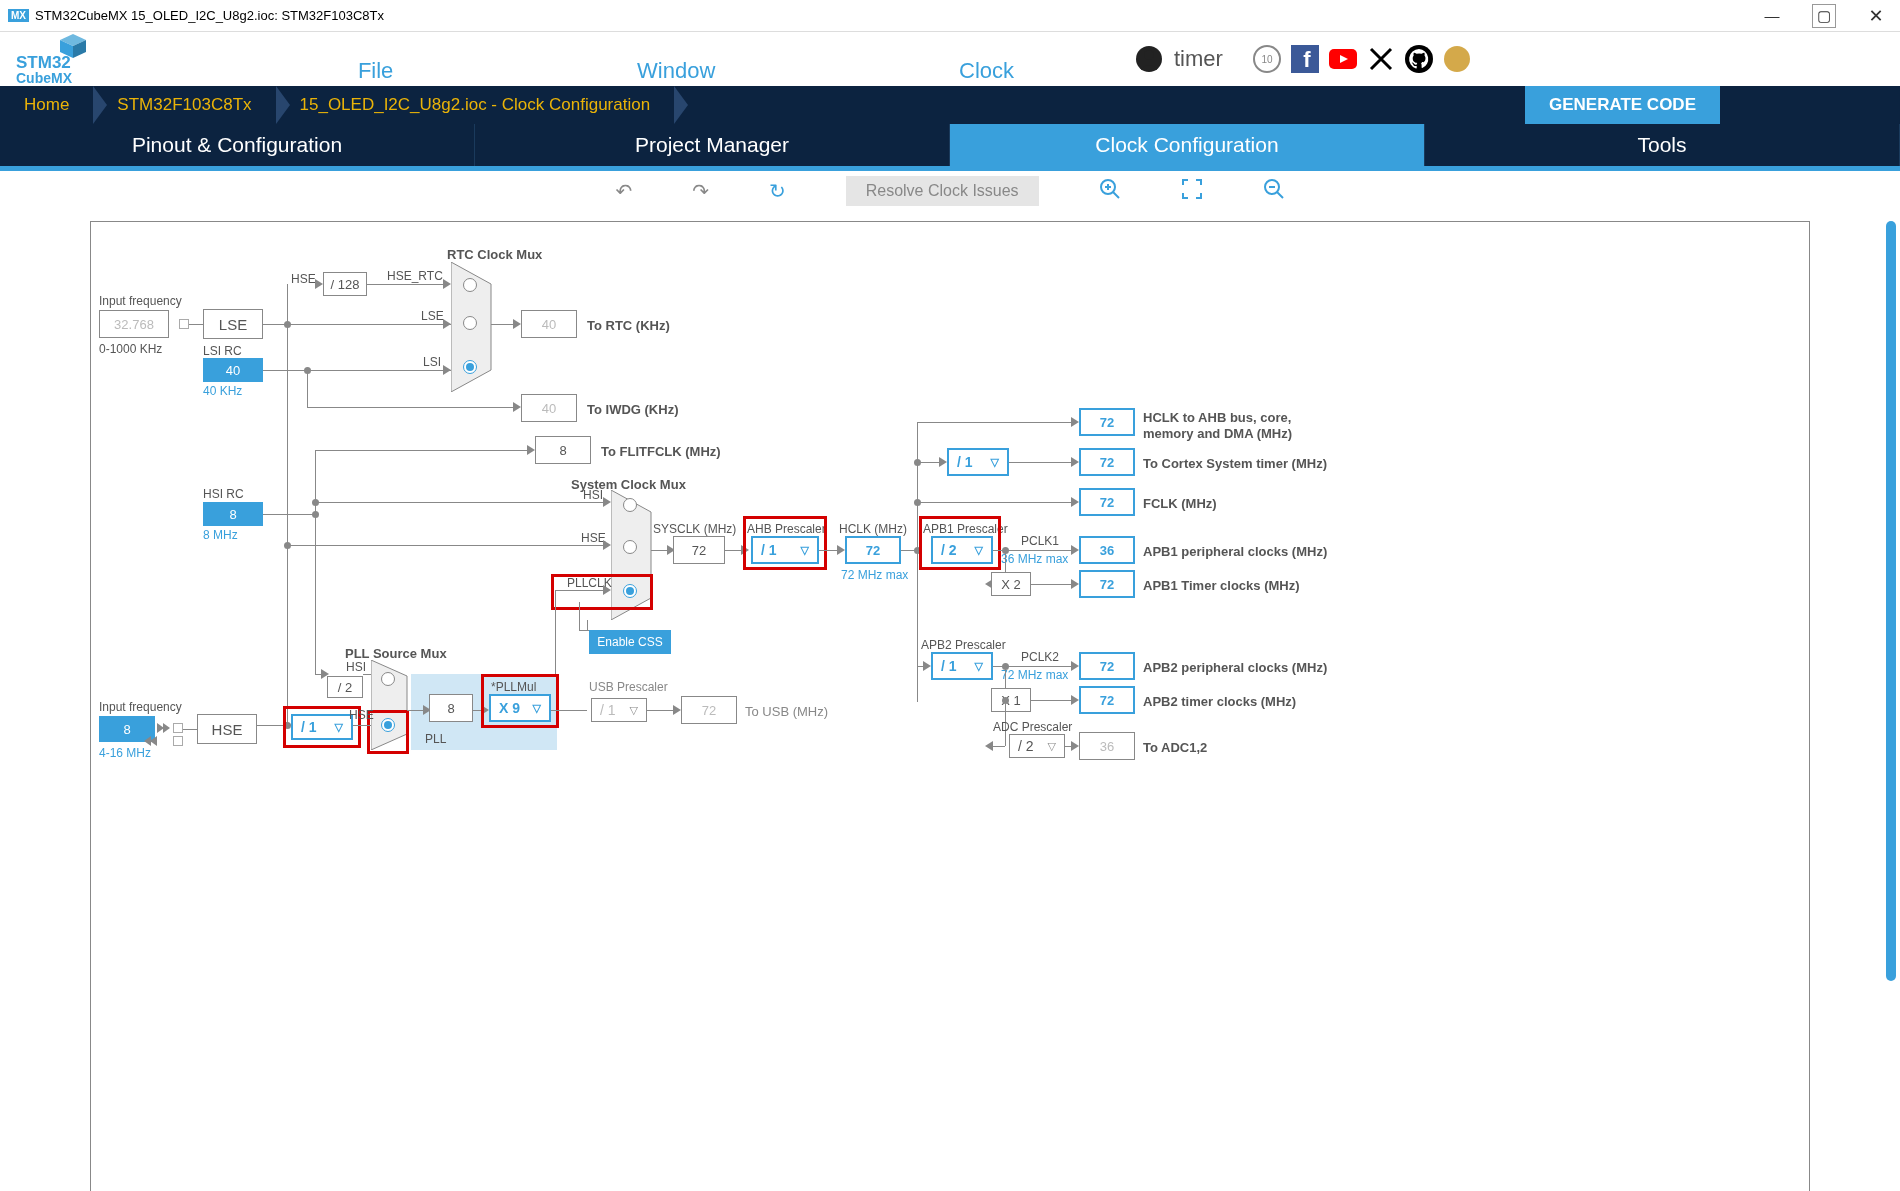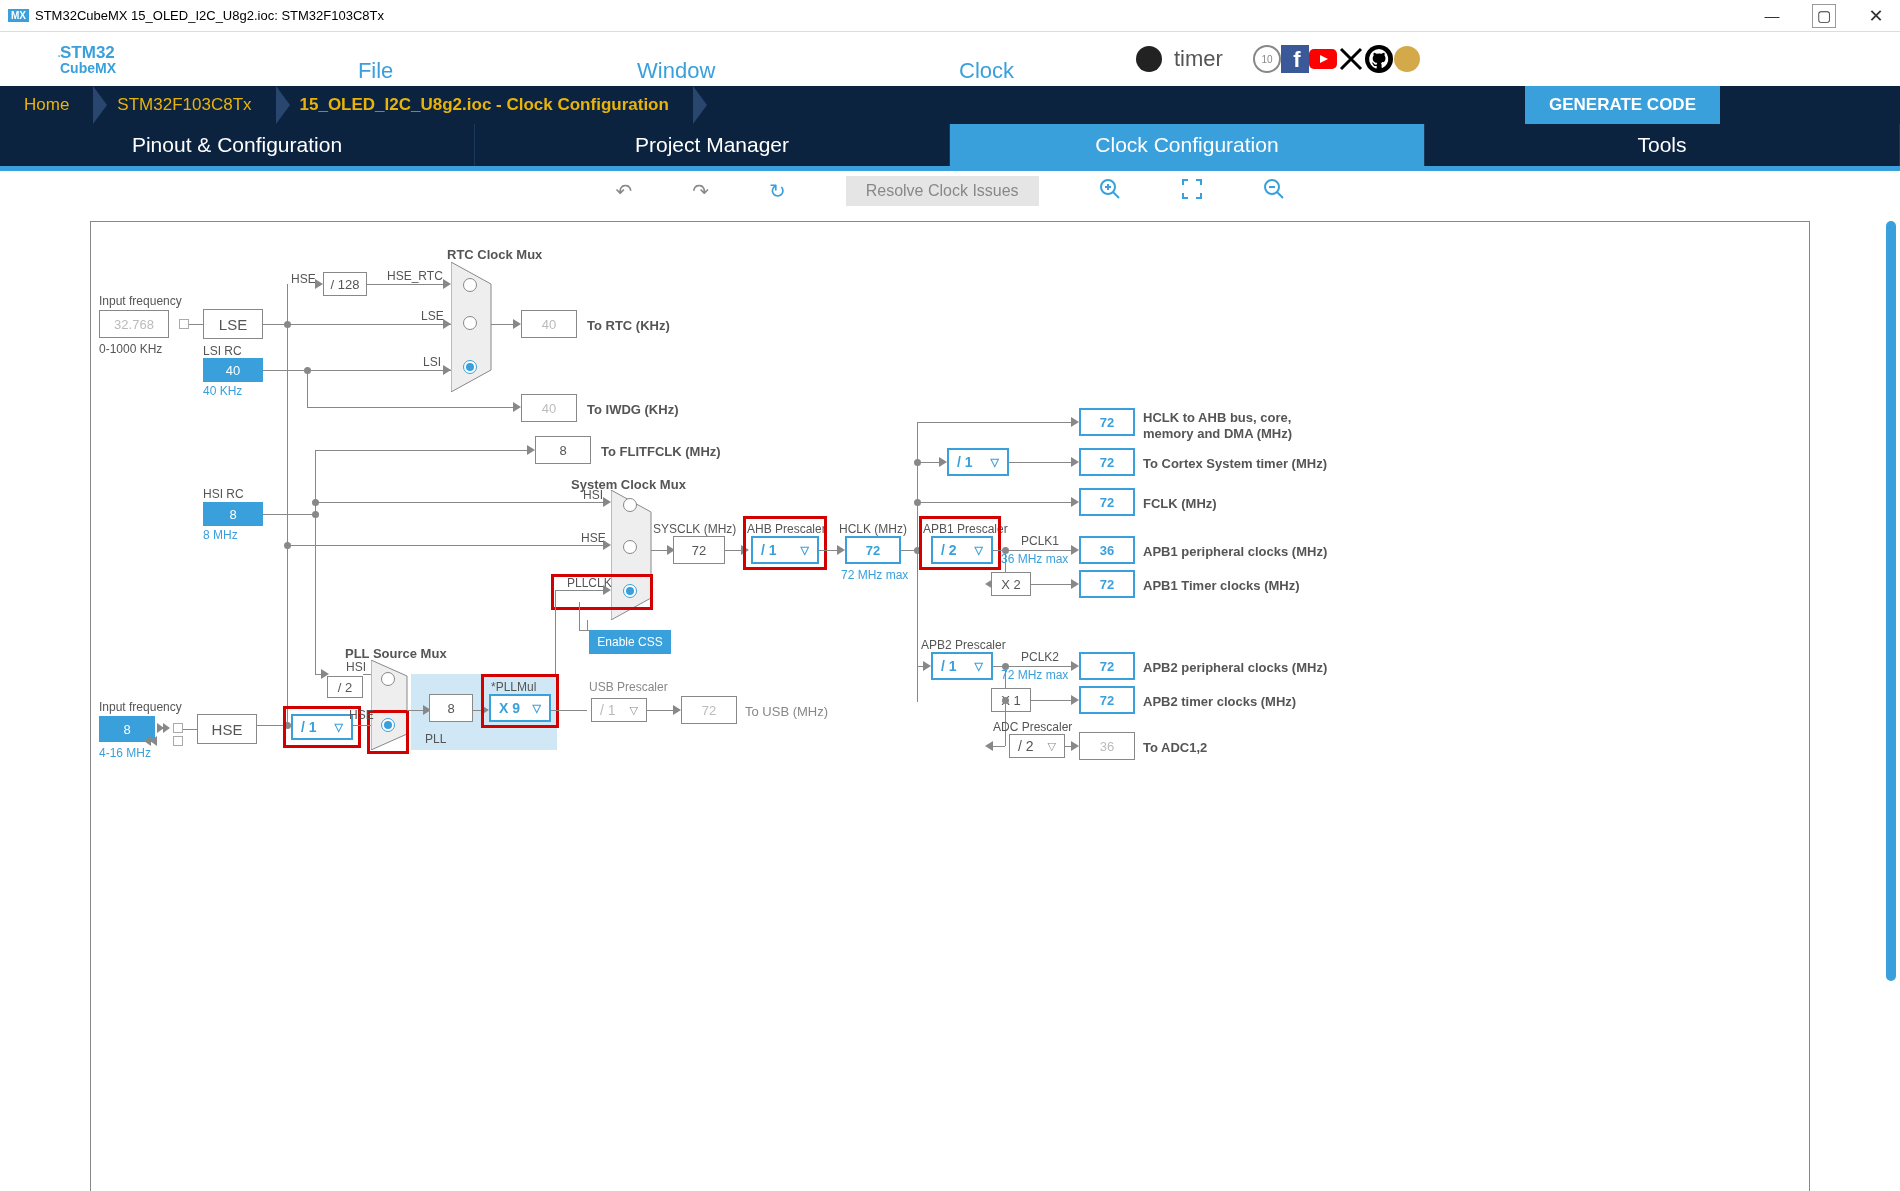--- a/index.html
+++ b/index.html
@@ -9,37 +9,37 @@
 .titlebar { height: 32px; background: #fff; display: flex; align-items: center; padding-left: 8px; border-bottom: 1px solid #ddd; }
 .titlebar .mx-badge { background: #39a0dc; color: #fff; font-size: 10px; font-weight: bold; padding: 1px 3px; margin-right: 6px; }
 .titlebar .title-text { font-size: 13px; color: #000; flex: 1; }
 .titlebar .win-btns { display: flex; margin-right: 12px; gap: 28px; }
 .titlebar .win-btn { width: 24px; height: 24px; display: flex; align-items: center; justify-content: center; font-size: 15px; color: #333; border: 1px solid #999; background: #fff; }
 .titlebar .win-btn.min { border: none; }
 .titlebar .win-btn.close { border: none; font-size: 18px; }
 
 
 .toprow { height: 54px; display: flex; align-items: center; padding: 0 16px; background: #fff; }
-.logo-area { width: 100px; display: flex; flex-direction: row; align-items: flex-start; color: #39a0dc; }
+.logo-area { width: 100px; display: flex; flex-direction: column; align-items: flex-start; color: #39a0dc; }
 .logo-area .cube { width: 30px; height: 24px; margin-left: 42px; margin-bottom: -4px; }
 .logo-area .brand { font-size: 17px; font-weight: bold; line-height: 1; }
 .logo-area .brand .sub { display: block; font-size: 14px; }
 .menu-items { flex: 1; display: flex; justify-content: space-around; max-width: 900px; margin-left: 120px; margin-top: 24px; }
 .menu-items .mitem { color: #39a0dc; font-size: 22px; }
 .myst { display: flex; align-items: center; gap: 12px; margin-right: 30px; }
 .myst .avatar { width: 26px; height: 26px; border-radius: 50%; background: #222; }
 .myst .label { font-size: 22px; color: #555; }
-.social-icons { display: flex; gap: 0; align-items: center; }
+.social-icons { display: flex; gap: 10px; align-items: center; }
 .social-icons .sicon { width: 28px; height: 28px; }
 
 
 .breadcrumb { height: 38px; background: #0c2340; display: flex; align-items: center; position: relative; }
 .breadcrumb .crumb { color: #eab308; padding: 0 24px; font-size: 17px; position: relative; height: 100%; display: flex; align-items: center; }
 .breadcrumb .crumb::after { content: ''; position: absolute; right: -14px; top: 0; width: 0; height: 0; border-top: 19px solid transparent; border-bottom: 19px solid transparent; border-left: 14px solid #28466e; z-index: 1; }
-.breadcrumb .crumb.current { font-weight: bold; }
+.breadcrumb .crumb.current { font-weight: normal; }
 .breadcrumb .gen-code { position: absolute; right: 180px; background: #39a0dc; color: #fff; padding: 9px 24px; font-size: 17px; font-weight: bold; }
 
 
 .tabs { height: 42px; display: flex; }
 .tabs .tab { flex: 1; background: #0c2340; color: #fff; display: flex; align-items: center; justify-content: center; font-size: 21px; border-right: 1px solid #1a3a5c; }
 .tabs .tab.active { background: #39a0dc; }
 .tab-underline { height: 5px; background: #39a0dc; }
 
 
 .toolbar { height: 40px; display: flex; align-items: center; justify-content: center; gap: 60px; padding: 0 20px; }

